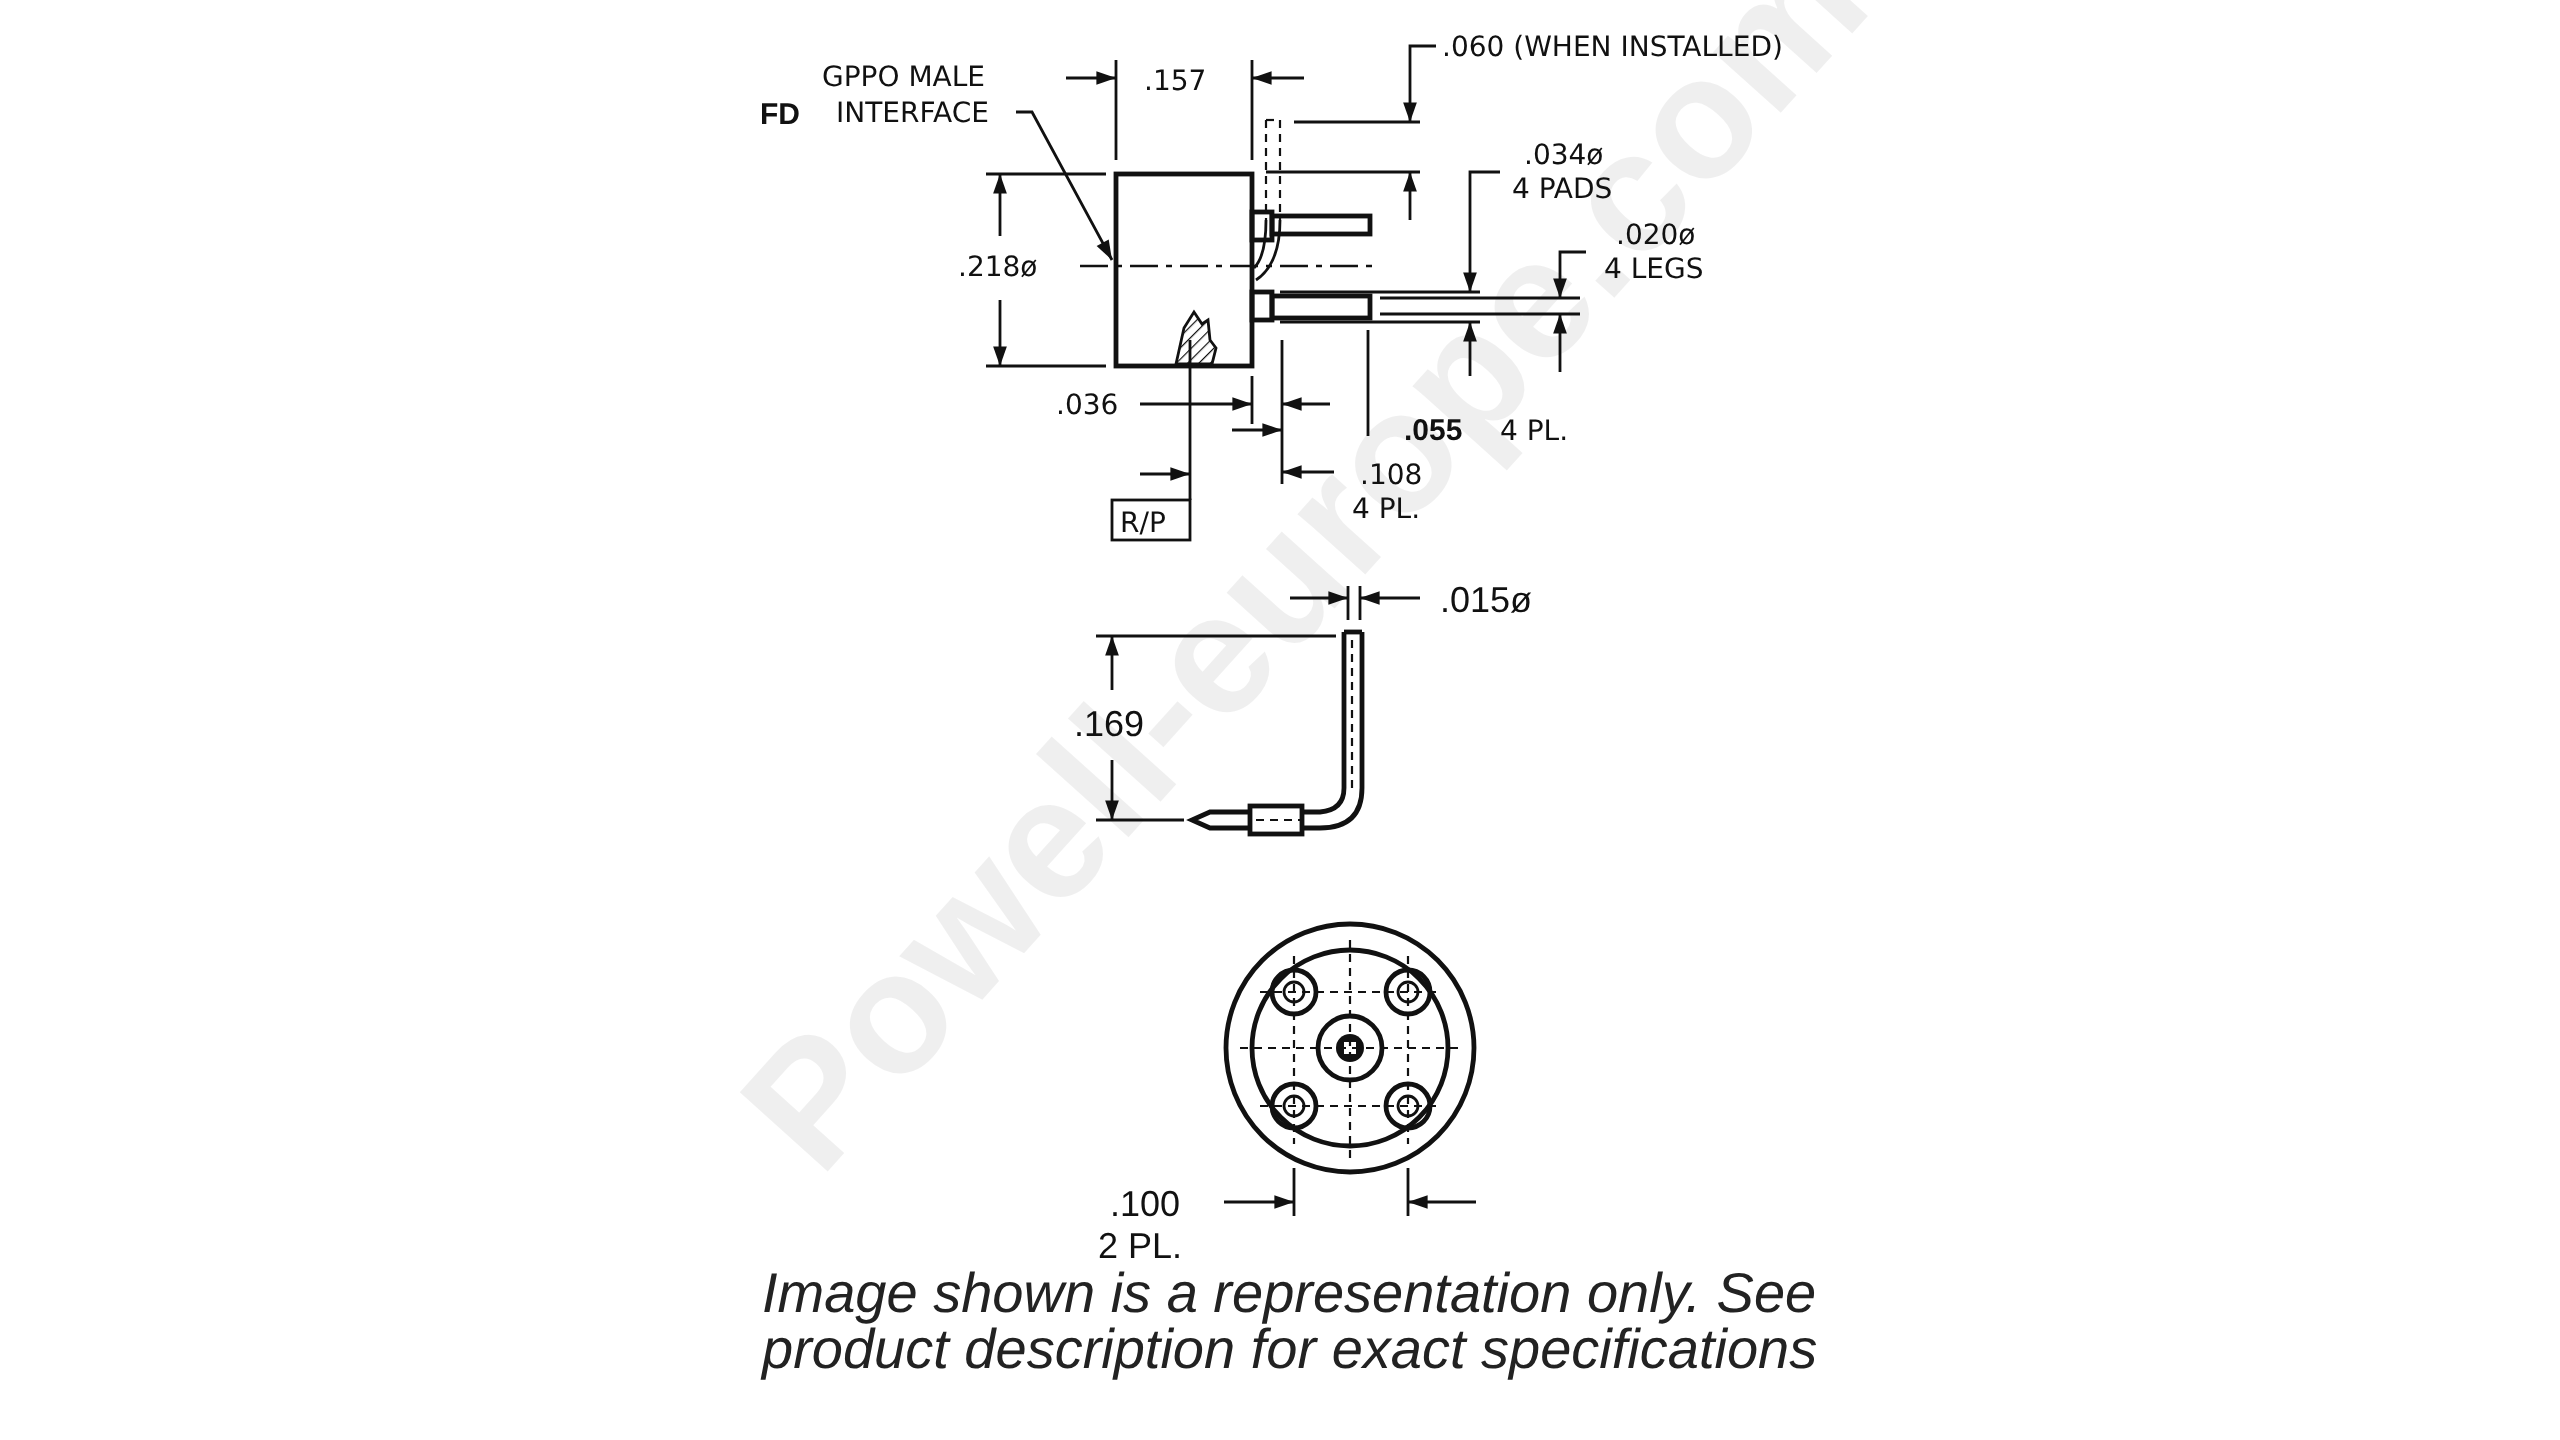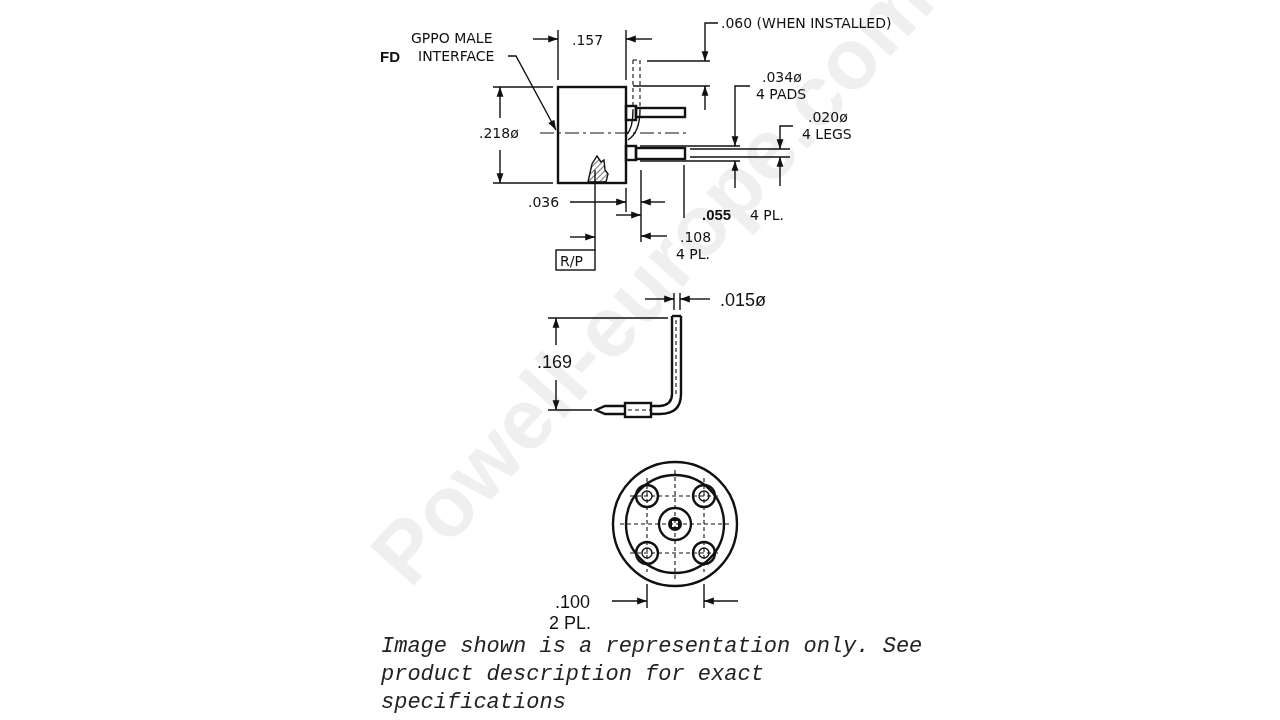--- a/index.html
+++ b/index.html
@@ -6,21 +6,21 @@
     body { width:1280px; height:720px; position:relative; overflow:hidden; font-family:"DejaVu Sans", sans-serif; }
     #drawing { position:absolute; left:0; top:0; width:1280px; height:720px; }
     .cad { font-family:"DejaVu Sans", sans-serif; font-size:14px; fill:#111; }
     .cad-lg { font-family:"Liberation Sans", sans-serif; font-size:18px; fill:#111; }
     .bold { font-family:"Liberation Sans", sans-serif; font-weight:bold; font-size:15px; fill:#111; }
     .wm { font-family:"Liberation Sans", sans-serif; font-size:86px; font-weight:bold; fill:#000; opacity:0.06; }
     .ln { stroke:#111; stroke-width:1.4; fill:none; }
     .thick { stroke:#111; stroke-width:2.4; fill:none; }
     .cl { stroke:#111; stroke-width:1.2; fill:none; stroke-dasharray:14 4 3 4; }
     .dash { stroke:#111; stroke-width:1.1; fill:none; stroke-dasharray:4 3; }
-    .caption { position:absolute; left:381px; top:633px; width:560px; font-family:Liberation Mono, monospace; font-style:italic; font-size:22px; line-height:28px; color:#222; }
+    .caption { position:absolute; left:381px; top:633px; width:560px; font-family:Liberation Sans, sans-serif; font-style:italic; font-size:28px; line-height:28px; color:#222; }
   </style>
 </head>
 <body>
 
 <svg id="drawing" viewBox="0 0 1280 720" xmlns="http://www.w3.org/2000/svg">
   <defs>
     <marker id="arr" viewBox="0 0 10 10" refX="10" refY="5" markerWidth="9" markerHeight="7" orient="auto-start-reverse">
       <path d="M0,1.5 L10,5 L0,8.5 z" fill="#111"></path>
     </marker>
     <pattern id="hatch" patternUnits="userSpaceOnUse" width="4" height="4" patternTransform="rotate(45)">

